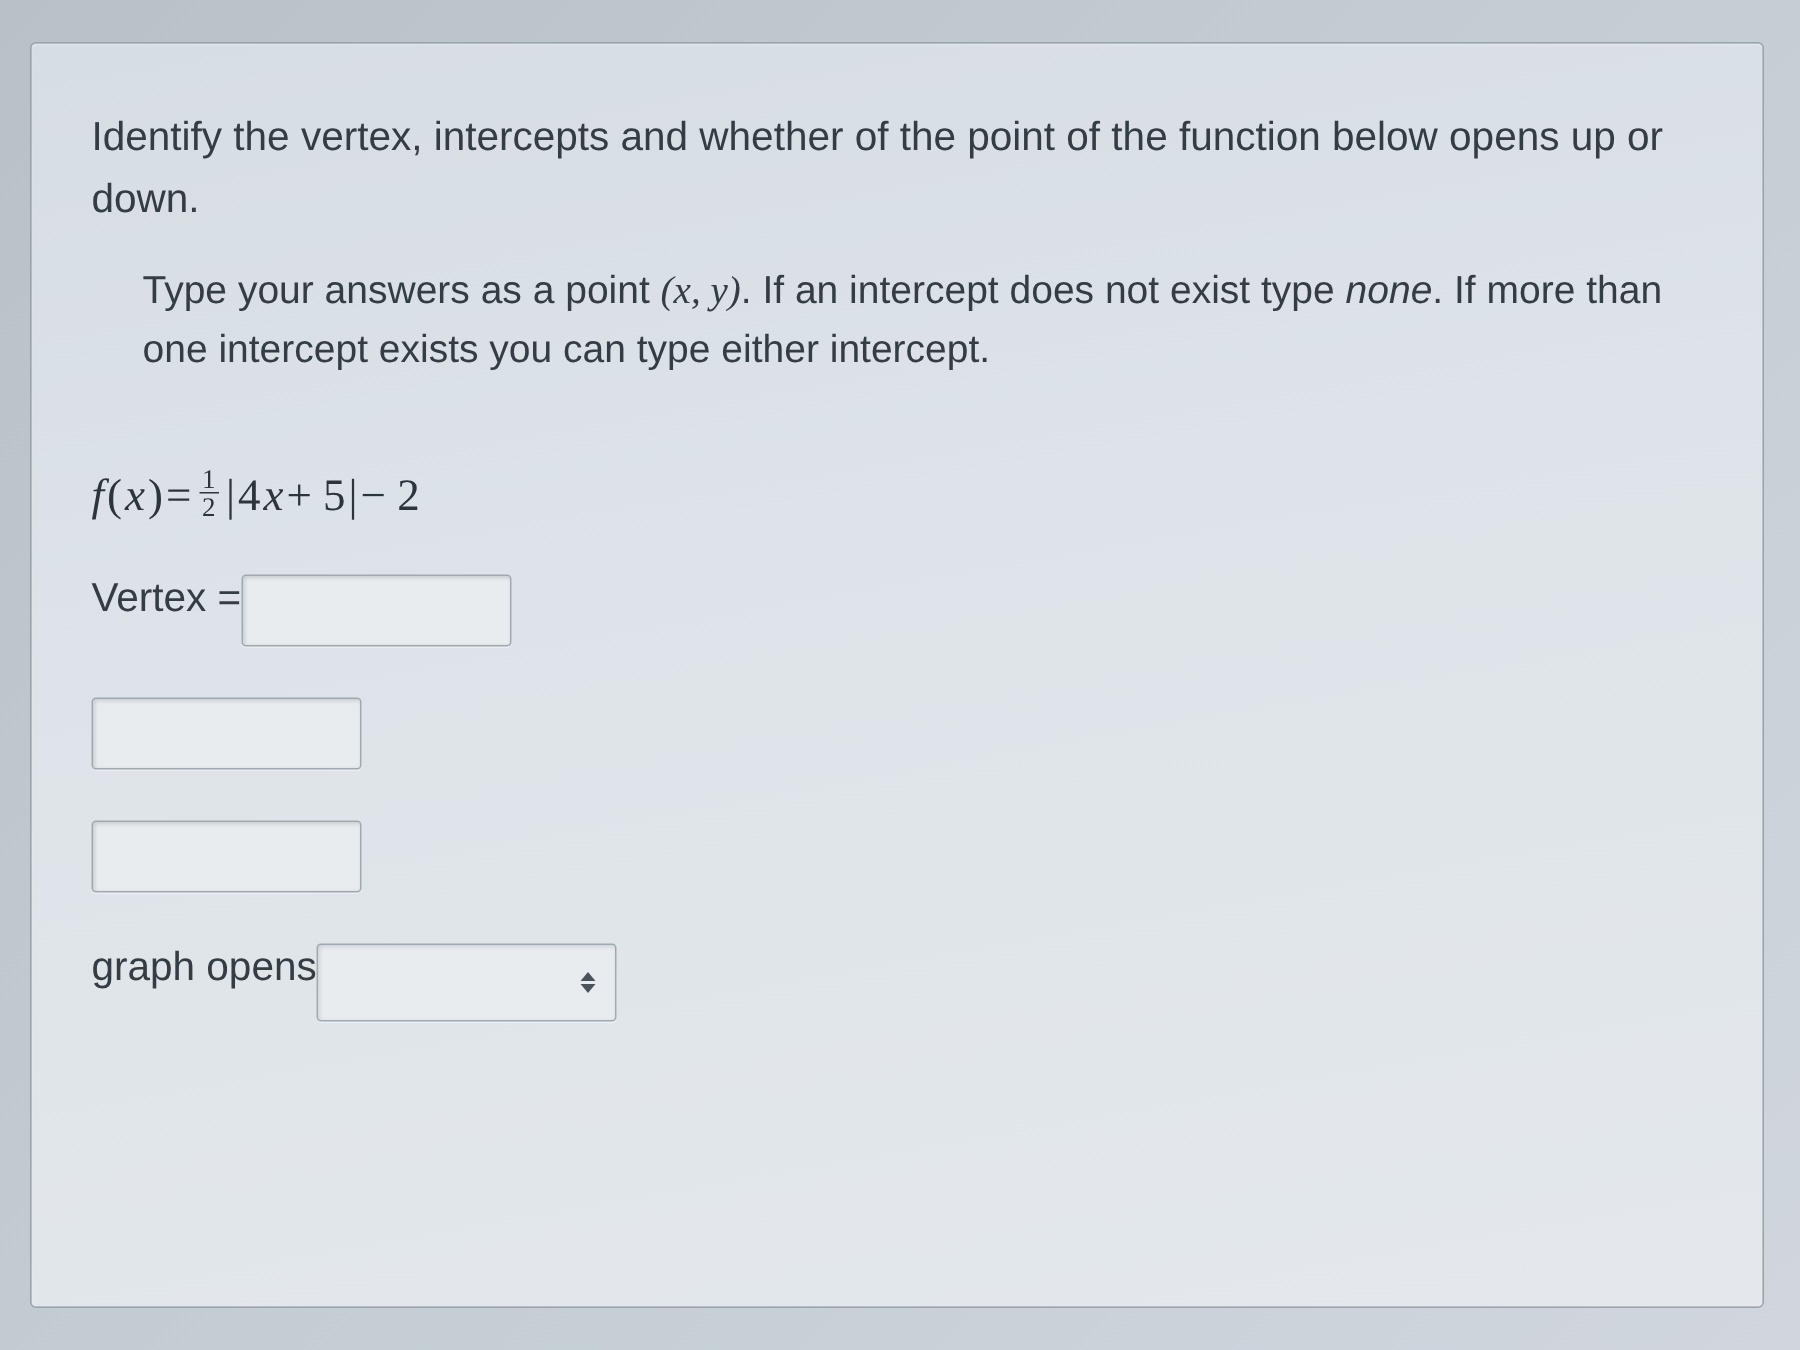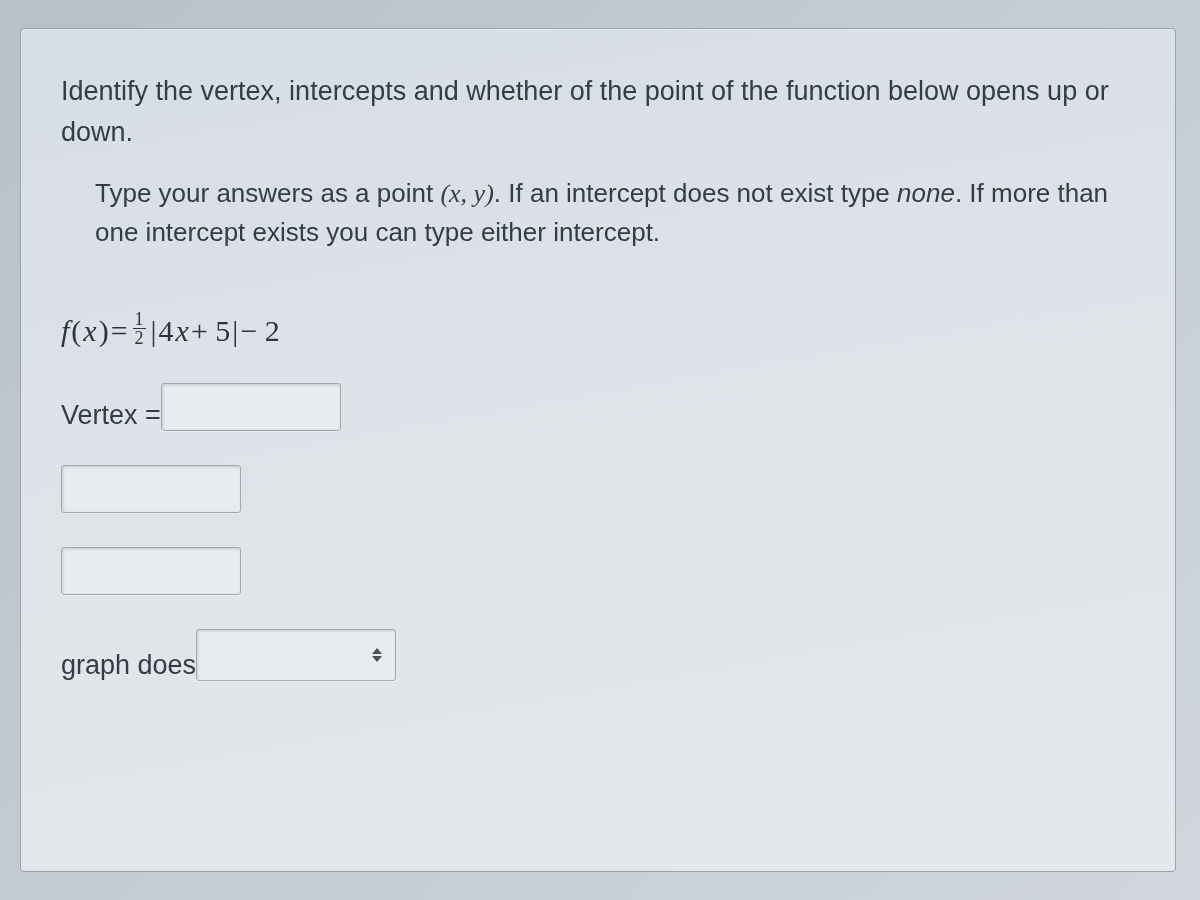--- a/index.html
+++ b/index.html
@@ -60,21 +60,21 @@
       line-height: 1;
       vertical-align: middle;
       margin: 0 3px;
       position: relative;
       top: -2px;
     }
     .equation .frac .num { border-bottom: 1.5px solid #2c343c; padding: 0 2px; }
     .equation .frac .den { padding: 0 2px; }
     .row {
       display: flex;
-      align-items: flex-end;
+      align-items: flex-start;
       margin-bottom: 34px;
       font-size: 27px;
       color: #343c44;
     }
     .row .label {
       white-space: nowrap;
     }
     .mathvar {
       font-family: 'Times New Roman', serif;
       font-style: italic;
@@ -161,21 +161,21 @@
 
   <div class="row">
     <input type="text" value="" style="">
   </div>
 
   <div class="row">
     <input type="text" value="" style="">
   </div>
 
   <div class="row">
-    <span class="label">graph does</span>
+    <span class="label">graph opens</span>
     <span class="select-wrap">
       <select>
         <option></option>
       </select>
       <span class="select-caret">
         <span class="tri up"></span>
         <span class="tri down"></span>
       </span>
     </span>
   </div>

